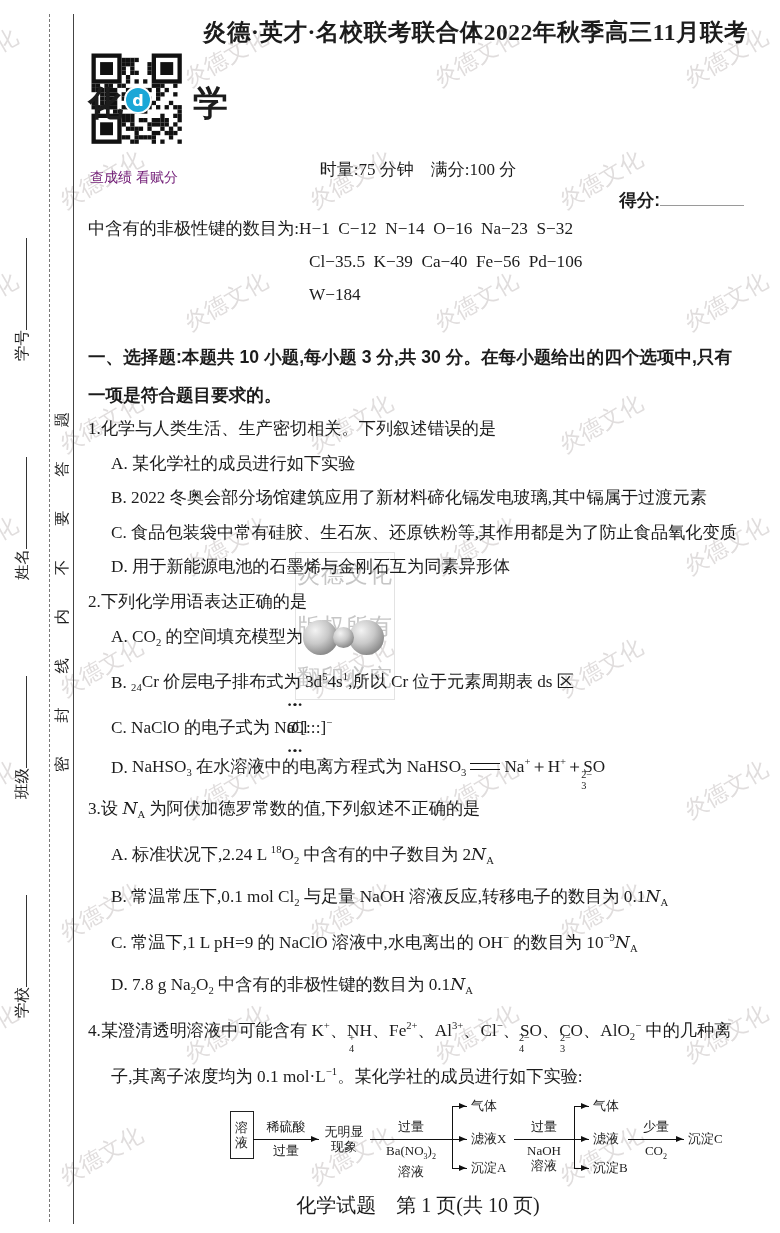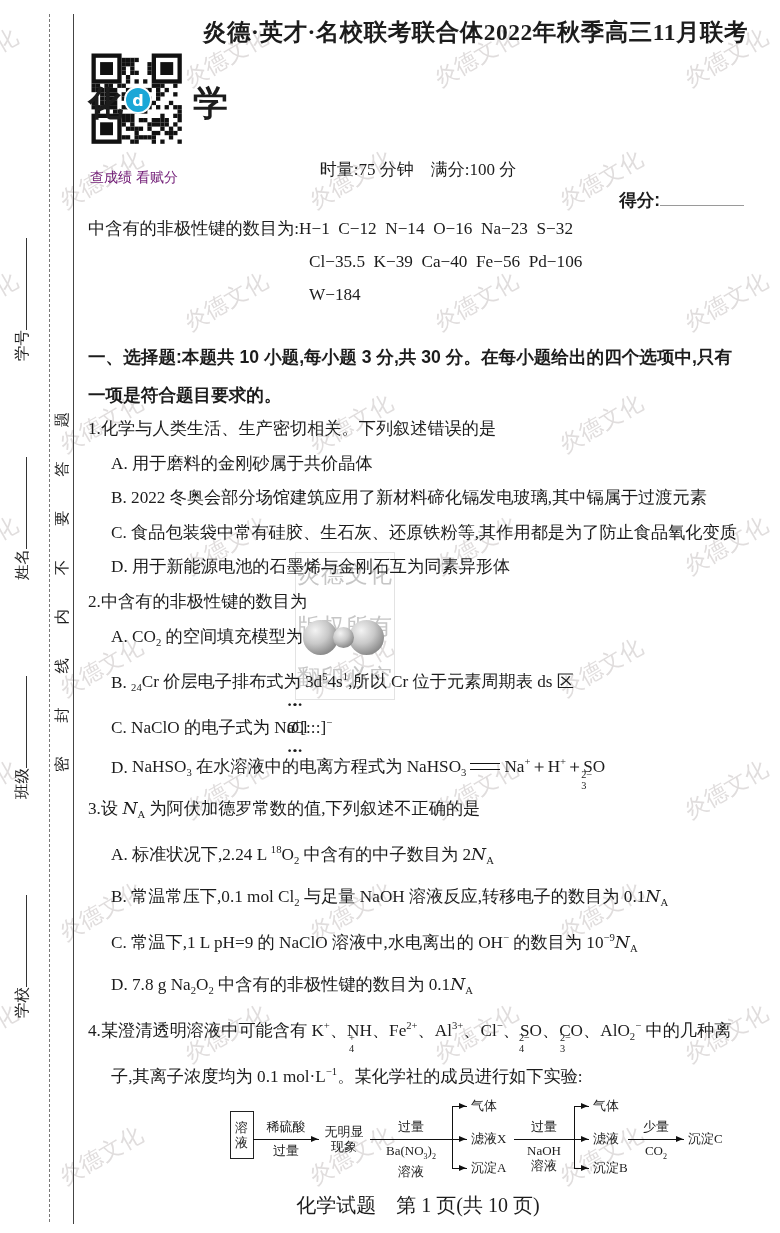--- a/index.html
+++ b/index.html
@@ -317,25 +317,25 @@
       <span>中含有的非极性键的数目为:</span><span style="white-space:pre">H−1  C−12  N−14  O−16  Na−23  S−32</span><br>
       <span style="white-space:pre">Cl−35.5  K−39  Ca−40  Fe−56  Pd−106</span><br>
       <span style="white-space:pre">W−184</span>
     </div>
 
     <div class="sec-hdr">一、选择题:本题共 10 小题,每小题 3 分,共 30 分。在每小题给出的四个选项中,只有一项是符合题目要求的。</div>
 
     <div class="qa">
 
       <div class="q"><span>1.</span><span>化学与人类生活、生产密切相关。下列叙述错误的是</span></div>
-        <div class="opt"><span>A. </span><span>用于磨料的金刚砂属于共价晶体</span></div>
+        <div class="opt"><span>A. </span><span>某化学社的成员进行如下实验</span></div>
         <div class="opt"><span>B. </span><span>2022 冬奥会部分场馆建筑应用了新材料碲化镉发电玻璃,其中镉属于过渡元素</span></div>
         <div class="opt"><span>C. </span><span>食品包装袋中常有硅胶、生石灰、还原铁粉等,其作用都是为了防止食品氧化变质</span></div>
         <div class="opt"><span>D. </span><span>用于新能源电池的石墨烯与金刚石互为同素异形体</span></div>
-        <div class="q"><span>2.</span><span>中含有的非极性键的数目为</span></div>
+        <div class="q"><span>2.</span><span>下列化学用语表达正确的是</span></div>
         <div class="opt"><span>A. </span><span>CO<sub>2</sub> 的空间填充模型为<span class="sphere big"></span><span class="sphere small"></span><span class="sphere big"></span></span></div>
         <div class="opt"><span>B. </span><span><sub>24</sub>Cr 价层电子排布式为 3d<sup>5</sup>4s<sup>1</sup>,所以 Cr 位于元素周期表 ds 区</span></div>
         <div class="opt"><span>C. </span><span>NaClO 的电子式为 Na<sup>+</sup>[:<span class="ud">O</span>:<span class="ud">Cl</span>:]<sup>−</sup></span></div>
         <div class="opt"><span>D. </span><span>NaHSO<sub>3</sub> 在水溶液中的电离方程式为 NaHSO<sub>3</sub><span class="deq"></span>Na<sup>+</sup>＋H<sup>+</sup>＋SO<span class="ss">
               <span>2−</span>
               <span>3</span>
             </span></span></div>
         <div class="q"><span>3.</span><span>设 <i>N</i><sub>A</sub> 为阿伏加德罗常数的值,下列叙述不正确的是</span></div>
         <div class="opt"><span>A. </span><span>标准状况下,2.24 L <sup>18</sup>O<sub>2</sub> 中含有的中子数目为 2<i>N</i><sub>A</sub></span></div>
         <div class="opt"><span>B. </span><span>常温常压下,0.1 mol Cl<sub>2</sub> 与足量 NaOH 溶液反应,转移电子的数目为 0.1<i>N</i><sub>A</sub></span></div>

